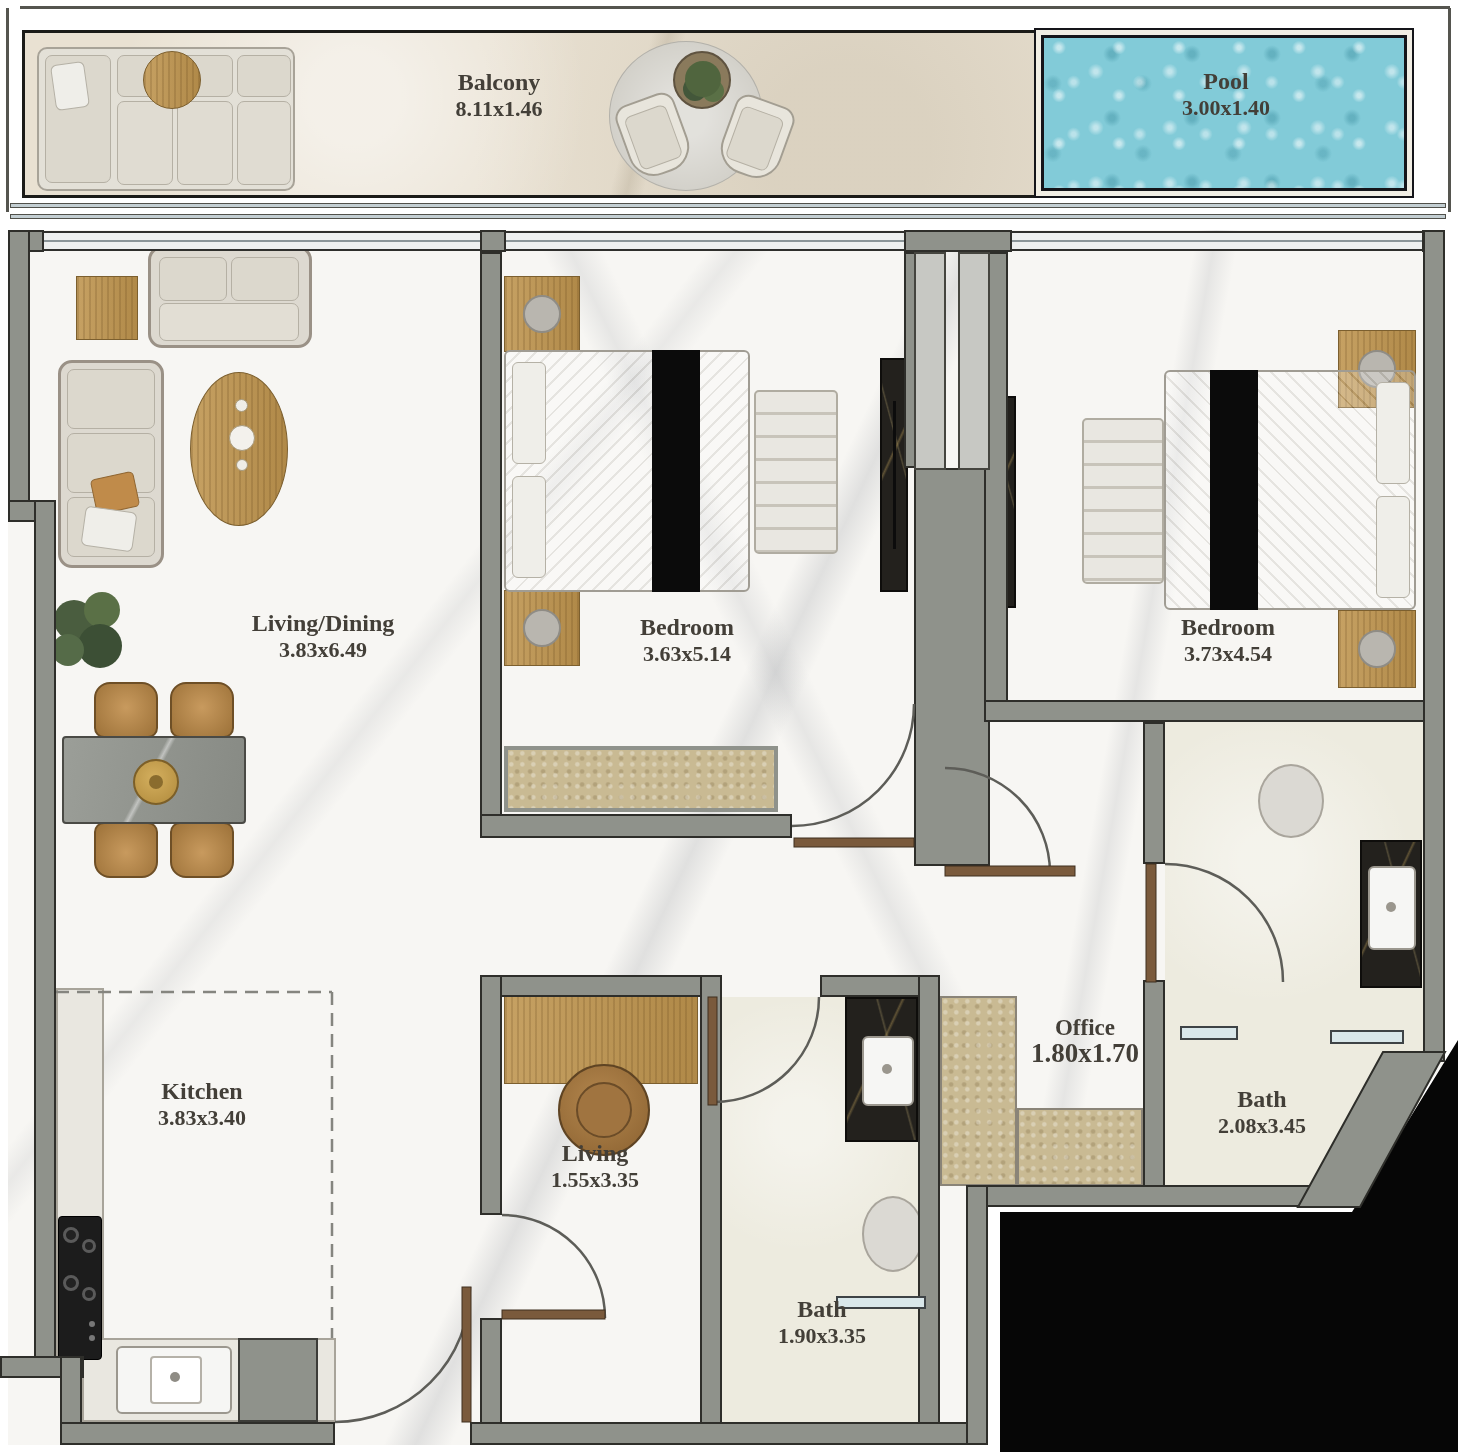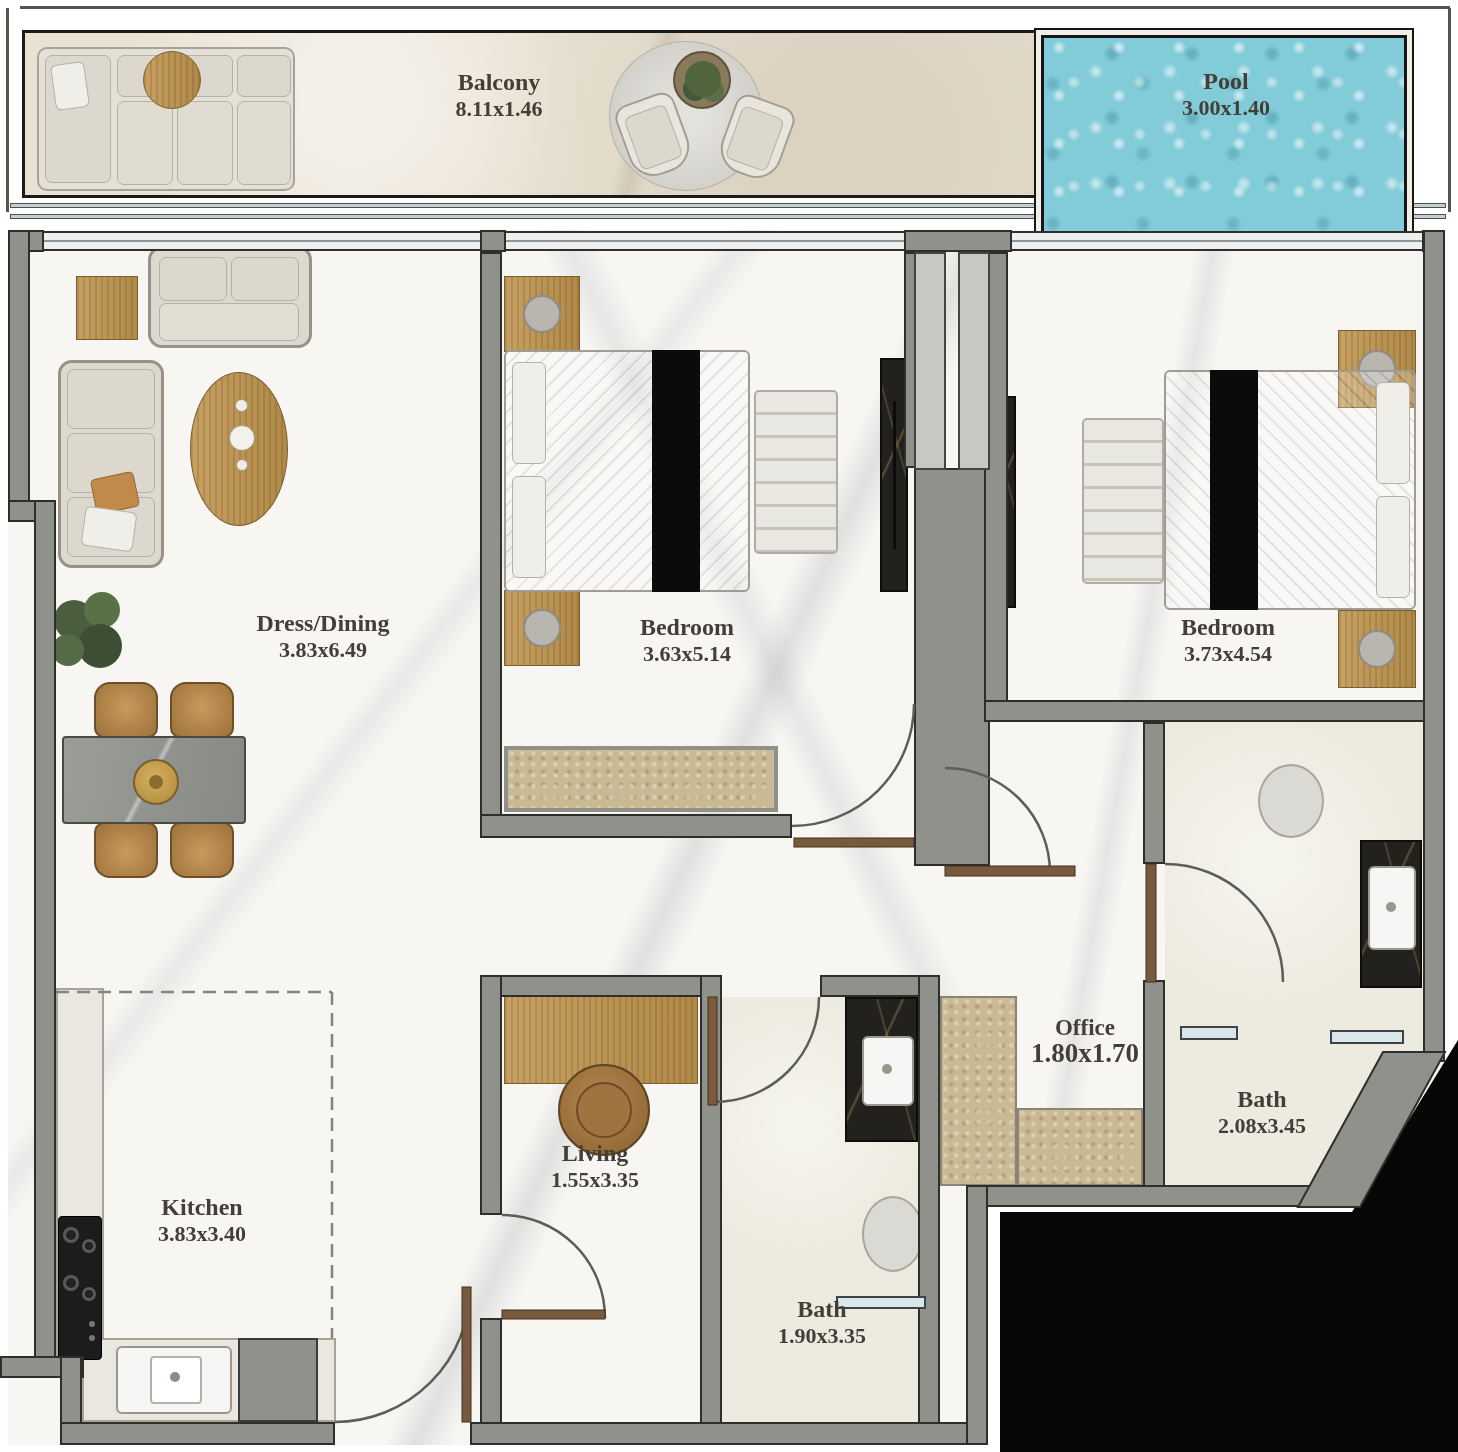--- a/index.html
+++ b/index.html
@@ -99,21 +99,21 @@
     <div class="abs" style="left:700px;top:66px;width:62px;height:78px;background:#e8e5dc;border:2px solid #a39e92;border-radius:14px 14px 26px 26px;transform:rotate(20deg);">
       <div class="abs cushion" style="left:6px;top:10px;width:44px;height:56px;"></div>
     </div>
 
     <div class="rlabel" style="left:474px;top:36px;">
       <div class="nm">Balcony</div>
       <div class="dm">8.11x1.46</div>
     </div>
   </div>
 
-  <div class="abs pool-outer" style="left:1034px;top:28px;width:380px;height:220px;">
+  <div class="abs pool-outer" style="left:1034px;top:28px;width:380px;height:170px;">
     <div class="pool-water"></div>
     <div class="rlabel" style="left:190px;top:38px;">
       <div class="nm">Pool</div>
       <div class="dm">3.00x1.40</div>
     </div>
   </div>
 
   <div class="abs railline" style="left:10px;top:203px;width:1436px;height:5px;"></div>
   <div class="abs railline" style="left:10px;top:214px;width:1436px;height:5px;"></div>
 
@@ -288,32 +288,32 @@
 
     <rect x="794" y="838" width="120" height="9" fill="#7a5a3c" stroke="#3f2f1f" stroke-width="1"></rect>
     <rect x="945" y="866" width="130" height="10" fill="#7a5a3c" stroke="#3f2f1f" stroke-width="1"></rect>
     <rect x="1146" y="864" width="10" height="118" fill="#7a5a3c" stroke="#3f2f1f" stroke-width="1"></rect>
     <rect x="708" y="997" width="9" height="108" fill="#7a5a3c" stroke="#3f2f1f" stroke-width="1"></rect>
     <rect x="502" y="1310" width="103" height="9" fill="#7a5a3c" stroke="#3f2f1f" stroke-width="1"></rect>
     <rect x="462" y="1287" width="9" height="135" fill="#7a5a3c" stroke="#3f2f1f" stroke-width="1"></rect>
   </svg>
 
   <div class="rlabel" style="left:323px;top:610px;">
-    <div class="nm">Dress/Dining</div>
+    <div class="nm">Living/Dining</div>
     <div class="dm">3.83x6.49</div>
   </div>
   <div class="rlabel" style="left:687px;top:614px;">
     <div class="nm">Bedroom</div>
     <div class="dm">3.63x5.14</div>
   </div>
   <div class="rlabel" style="left:1228px;top:614px;">
     <div class="nm">Bedroom</div>
     <div class="dm">3.73x4.54</div>
   </div>
-  <div class="rlabel" style="left:202px;top:1194px;">
+  <div class="rlabel" style="left:202px;top:1078px;">
     <div class="nm">Kitchen</div>
     <div class="dm">3.83x3.40</div>
   </div>
   <div class="rlabel" style="left:595px;top:1140px;">
     <div class="nm">Living</div>
     <div class="dm">1.55x3.35</div>
   </div>
   <div class="rlabel" style="left:822px;top:1296px;">
     <div class="nm">Bath</div>
     <div class="dm">1.90x3.35</div>

